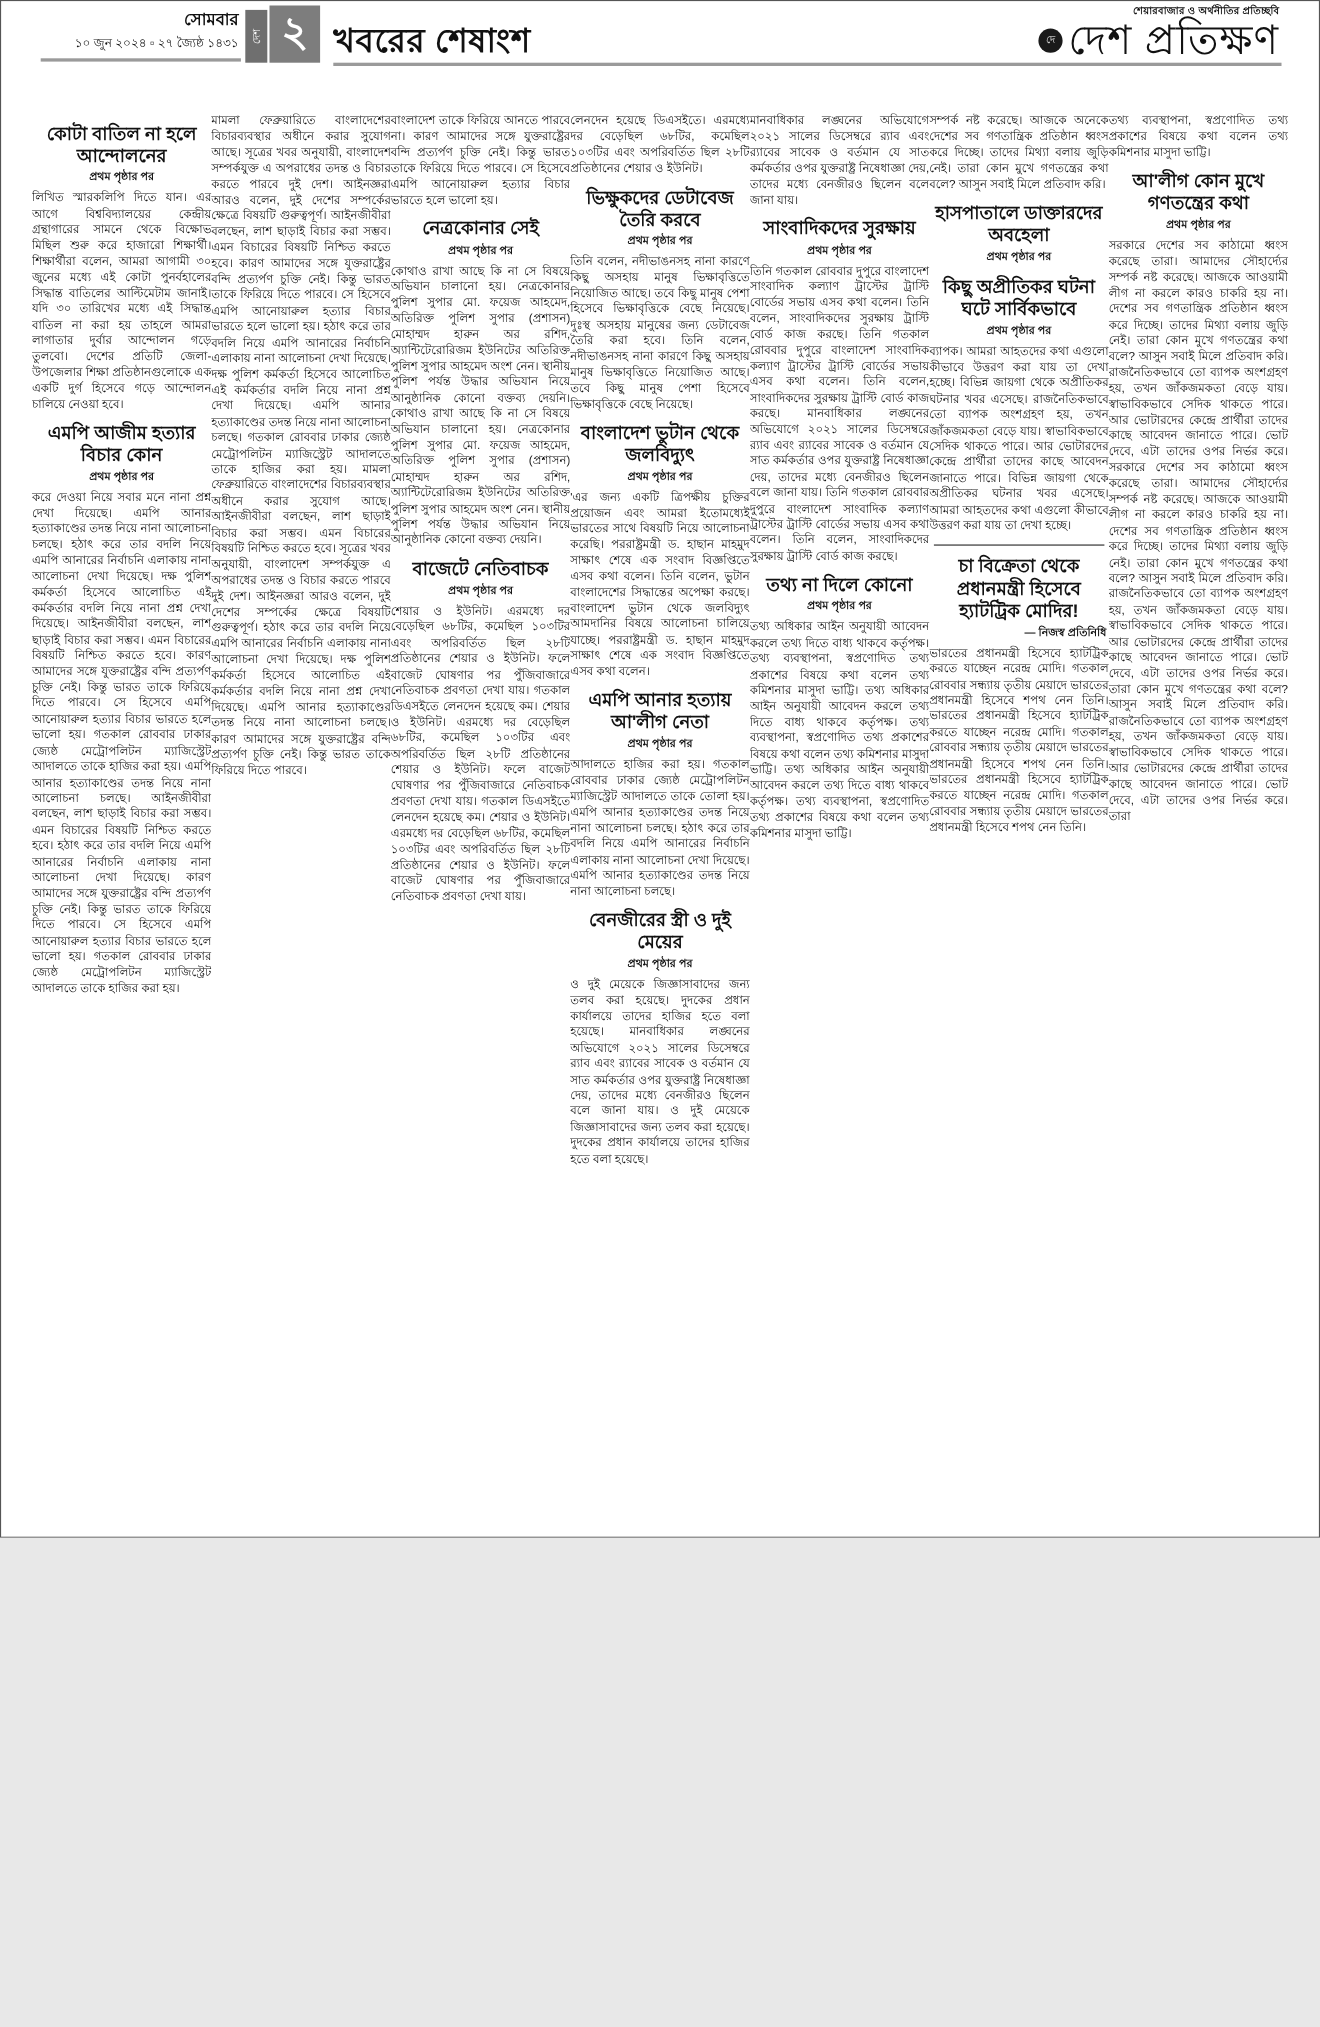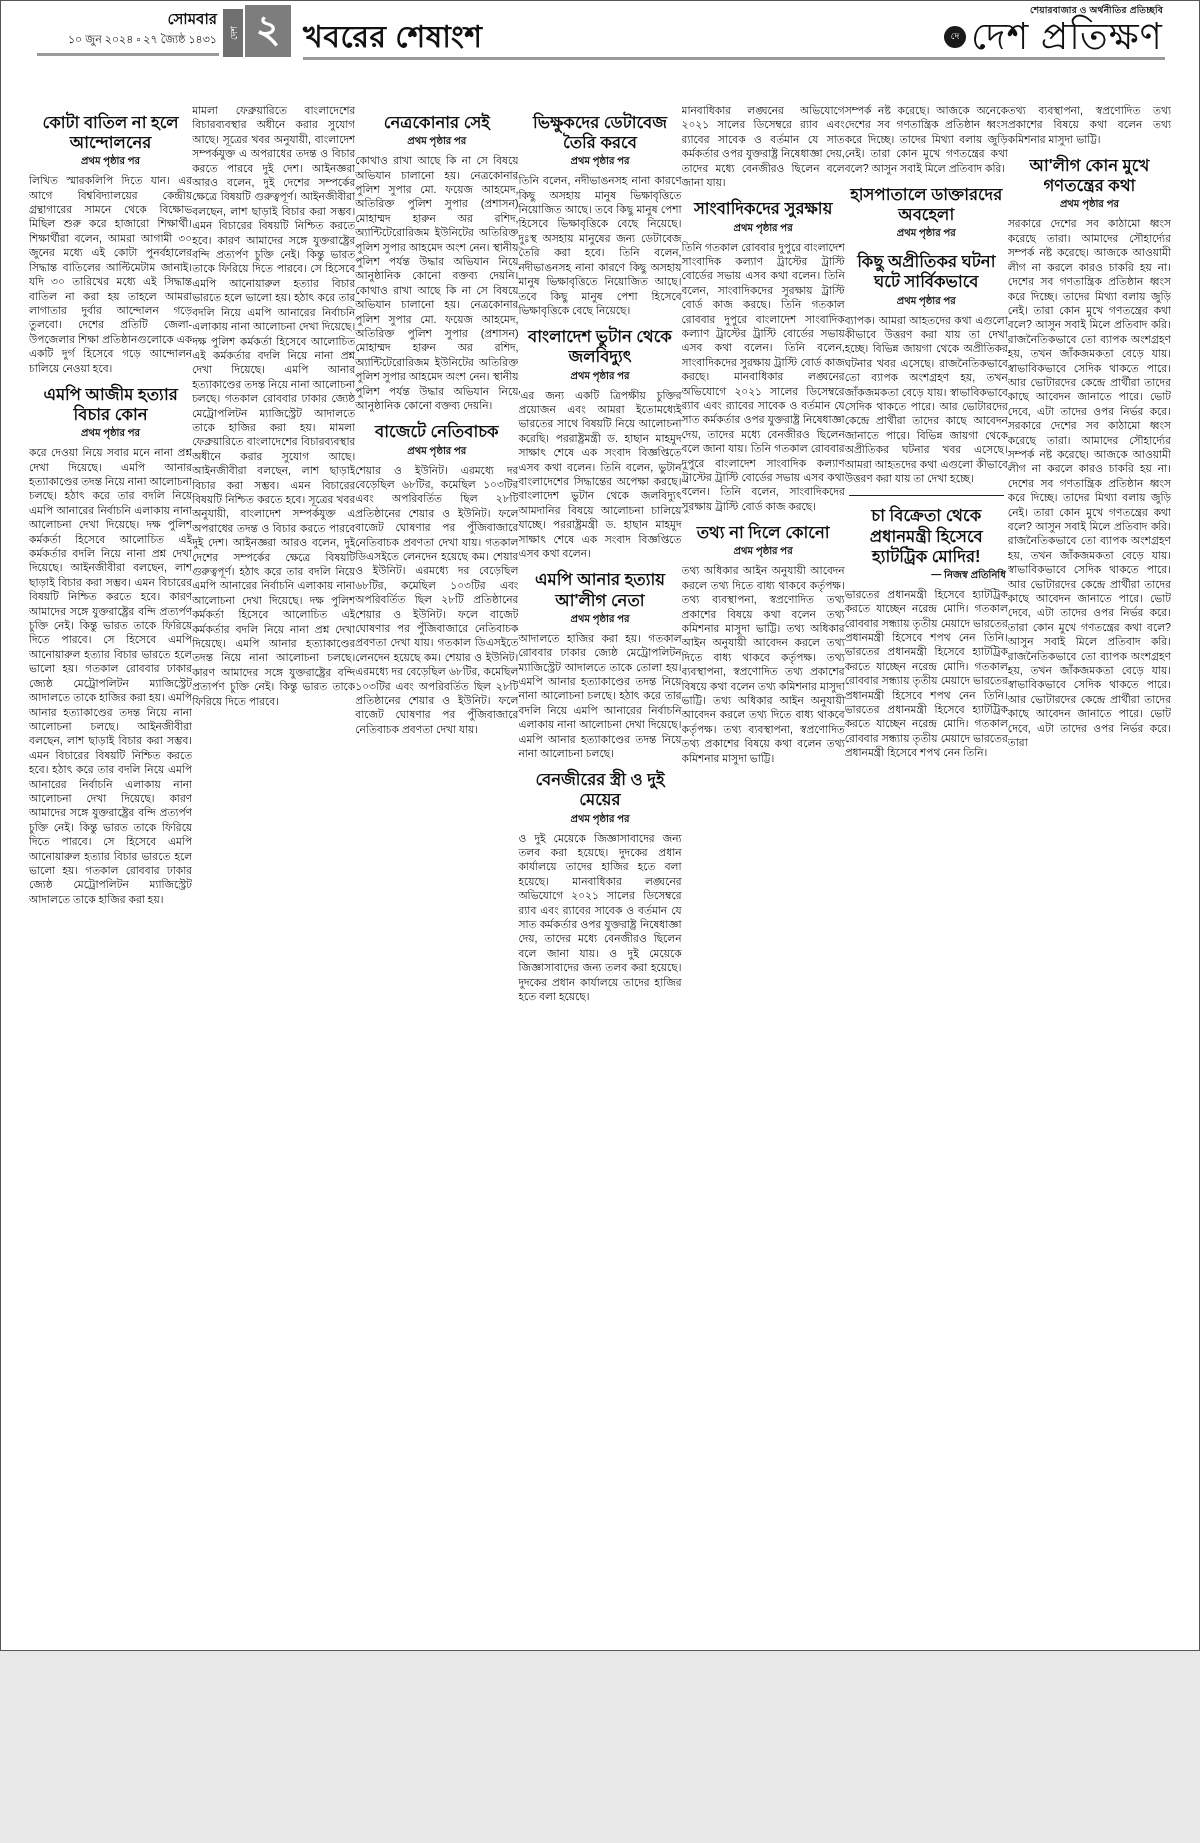--- a/index.html
+++ b/index.html
@@ -1,17 +1,17 @@
 <!DOCTYPE html>
 <html lang="bn"><head>
 <meta charset="utf-8">
 <style>
   html,body{margin:0;padding:0;background:#e8e8e8;}
   .page{
-    position:relative;width:1200px;height:1651px;background:#ffffff;
+    position:relative;width:1200px;height:1398px;background:#ffffff;
     margin:0 auto;overflow:hidden;border:1px solid #555;box-sizing:border-box;
     font-family:"Liberation Sans","DejaVu Sans",sans-serif;color:#111;
   }
   
   .header{position:relative;height:96px;}
   .dateblock{position:absolute;top:10px;left:36px;width:180px;text-align:right;}
   .dateblock .day{font-weight:bold;font-size:15px;line-height:1.1;}
   .dateblock .dateline{font-size:11px;margin-top:3px;white-space:nowrap;}
   .rule-left{position:absolute;left:36px;top:52px;width:182px;height:3px;background:#9a9a9a;}
   .minitab{position:absolute;left:222px;top:8px;width:20px;height:48px;background:#6f6f6f;
@@ -72,29 +72,31 @@
       <div class="headline">এমপি আজীম হত্যার বিচার কোন</div>
       <div class="cont">প্রথম পৃষ্ঠার পর</div>
       <div class="abody">করে দেওয়া নিয়ে সবার মনে নানা প্রশ্ন দেখা দিয়েছে। এমপি আনার হত্যাকাণ্ডের তদন্ত নিয়ে নানা আলোচনা চলছে। হঠাৎ করে তার বদলি নিয়ে এমপি আনারের নির্বাচনি এলাকায় নানা আলোচনা দেখা দিয়েছে। দক্ষ পুলিশ কর্মকর্তা হিসেবে আলোচিত এই কর্মকর্তার বদলি নিয়ে নানা প্রশ্ন দেখা দিয়েছে। আইনজীবীরা বলছেন, লাশ ছাড়াই বিচার করা সম্ভব। এমন বিচারের বিষয়টি নিশ্চিত করতে হবে। কারণ আমাদের সঙ্গে যুক্তরাষ্ট্রের বন্দি প্রত্যর্পণ চুক্তি নেই। কিন্তু ভারত তাকে ফিরিয়ে দিতে পারবে। সে হিসেবে এমপি আনোয়ারুল হত্যার বিচার ভারতে হলে ভালো হয়। গতকাল রোববার ঢাকার জ্যেষ্ঠ মেট্রোপলিটন ম্যাজিস্ট্রেট আদালতে তাকে হাজির করা হয়। এমপি আনার হত্যাকাণ্ডের তদন্ত নিয়ে নানা আলোচনা চলছে। আইনজীবীরা বলছেন, লাশ ছাড়াই বিচার করা সম্ভব। এমন বিচারের বিষয়টি নিশ্চিত করতে হবে। হঠাৎ করে তার বদলি নিয়ে এমপি আনারের নির্বাচনি এলাকায় নানা আলোচনা দেখা দিয়েছে। কারণ আমাদের সঙ্গে যুক্তরাষ্ট্রের বন্দি প্রত্যর্পণ চুক্তি নেই। কিন্তু ভারত তাকে ফিরিয়ে দিতে পারবে। সে হিসেবে এমপি আনোয়ারুল হত্যার বিচার ভারতে হলে ভালো হয়। গতকাল রোববার ঢাকার জ্যেষ্ঠ মেট্রোপলিটন ম্যাজিস্ট্রেট আদালতে তাকে হাজির করা হয়।</div>
     </div>
 
     <div class="col">
       <div class="abody">মামলা ফেব্রুয়ারিতে বাংলাদেশের বিচারব্যবস্থার অধীনে করার সুযোগ আছে। সূত্রের খবর অনুযায়ী, বাংলাদেশ সম্পর্কযুক্ত এ অপরাধের তদন্ত ও বিচার করতে পারবে দুই দেশ। আইনজ্ঞরা আরও বলেন, দুই দেশের সম্পর্কের ক্ষেত্রে বিষয়টি গুরুত্বপূর্ণ। আইনজীবীরা বলছেন, লাশ ছাড়াই বিচার করা সম্ভব। এমন বিচারের বিষয়টি নিশ্চিত করতে হবে। কারণ আমাদের সঙ্গে যুক্তরাষ্ট্রের বন্দি প্রত্যর্পণ চুক্তি নেই। কিন্তু ভারত তাকে ফিরিয়ে দিতে পারবে। সে হিসেবে এমপি আনোয়ারুল হত্যার বিচার ভারতে হলে ভালো হয়। হঠাৎ করে তার বদলি নিয়ে এমপি আনারের নির্বাচনি এলাকায় নানা আলোচনা দেখা দিয়েছে। দক্ষ পুলিশ কর্মকর্তা হিসেবে আলোচিত এই কর্মকর্তার বদলি নিয়ে নানা প্রশ্ন দেখা দিয়েছে। এমপি আনার হত্যাকাণ্ডের তদন্ত নিয়ে নানা আলোচনা চলছে। গতকাল রোববার ঢাকার জ্যেষ্ঠ মেট্রোপলিটন ম্যাজিস্ট্রেট আদালতে তাকে হাজির করা হয়। মামলা ফেব্রুয়ারিতে বাংলাদেশের বিচারব্যবস্থার অধীনে করার সুযোগ আছে। আইনজীবীরা বলছেন, লাশ ছাড়াই বিচার করা সম্ভব। এমন বিচারের বিষয়টি নিশ্চিত করতে হবে। সূত্রের খবর অনুযায়ী, বাংলাদেশ সম্পর্কযুক্ত এ অপরাধের তদন্ত ও বিচার করতে পারবে দুই দেশ। আইনজ্ঞরা আরও বলেন, দুই দেশের সম্পর্কের ক্ষেত্রে বিষয়টি গুরুত্বপূর্ণ। হঠাৎ করে তার বদলি নিয়ে এমপি আনারের নির্বাচনি এলাকায় নানা আলোচনা দেখা দিয়েছে। দক্ষ পুলিশ কর্মকর্তা হিসেবে আলোচিত এই কর্মকর্তার বদলি নিয়ে নানা প্রশ্ন দেখা দিয়েছে। এমপি আনার হত্যাকাণ্ডের তদন্ত নিয়ে নানা আলোচনা চলছে। কারণ আমাদের সঙ্গে যুক্তরাষ্ট্রের বন্দি প্রত্যর্পণ চুক্তি নেই। কিন্তু ভারত তাকে ফিরিয়ে দিতে পারবে।</div>
     </div>
 
     <div class="col">
+      <div class="abody">বাংলাদেশ তাকে ফিরিয়ে আনতে পারবে না। কারণ আমাদের সঙ্গে যুক্তরাষ্ট্রের বন্দি প্রত্যর্পণ চুক্তি নেই। কিন্তু ভারত তাকে ফিরিয়ে দিতে পারবে। সে হিসেবে এমপি আনোয়ারুল হত্যার বিচার ভারতে হলে ভালো হয়।</div>
       <div class="headline">নেত্রকোনার সেই</div>
       <div class="cont">প্রথম পৃষ্ঠার পর</div>
       <div class="abody">কোথাও রাখা আছে কি না সে বিষয়ে অভিযান চালানো হয়। নেত্রকোনার পুলিশ সুপার মো. ফয়েজ আহমেদ, অতিরিক্ত পুলিশ সুপার (প্রশাসন) মোহাম্মদ হারুন অর রশিদ, অ্যান্টিটেরোরিজম ইউনিটের অতিরিক্ত পুলিশ সুপার আহমেদ অংশ নেন। স্থানীয় পুলিশ পর্যন্ত উদ্ধার অভিযান নিয়ে আনুষ্ঠানিক কোনো বক্তব্য দেয়নি। কোথাও রাখা আছে কি না সে বিষয়ে অভিযান চালানো হয়। নেত্রকোনার পুলিশ সুপার মো. ফয়েজ আহমেদ, অতিরিক্ত পুলিশ সুপার (প্রশাসন) মোহাম্মদ হারুন অর রশিদ, অ্যান্টিটেরোরিজম ইউনিটের অতিরিক্ত পুলিশ সুপার আহমেদ অংশ নেন। স্থানীয় পুলিশ পর্যন্ত উদ্ধার অভিযান নিয়ে আনুষ্ঠানিক কোনো বক্তব্য দেয়নি।</div>
       <div class="headline">বাজেটে নেতিবাচক</div>
       <div class="cont">প্রথম পৃষ্ঠার পর</div>
       <div class="abody">শেয়ার ও ইউনিট। এরমধ্যে দর বেড়েছিল ৬৮টির, কমেছিল ১০৩টির এবং অপরিবর্তিত ছিল ২৮টি প্রতিষ্ঠানের শেয়ার ও ইউনিট। ফলে বাজেট ঘোষণার পর পুঁজিবাজারে নেতিবাচক প্রবণতা দেখা যায়। গতকাল ডিএসইতে লেনদেন হয়েছে কম। শেয়ার ও ইউনিট। এরমধ্যে দর বেড়েছিল ৬৮টির, কমেছিল ১০৩টির এবং অপরিবর্তিত ছিল ২৮টি প্রতিষ্ঠানের শেয়ার ও ইউনিট। ফলে বাজেট ঘোষণার পর পুঁজিবাজারে নেতিবাচক প্রবণতা দেখা যায়। গতকাল ডিএসইতে লেনদেন হয়েছে কম। শেয়ার ও ইউনিট। এরমধ্যে দর বেড়েছিল ৬৮টির, কমেছিল ১০৩টির এবং অপরিবর্তিত ছিল ২৮টি প্রতিষ্ঠানের শেয়ার ও ইউনিট। ফলে বাজেট ঘোষণার পর পুঁজিবাজারে নেতিবাচক প্রবণতা দেখা যায়।</div>
     </div>
 
     <div class="col">
+      <div class="abody">লেনদেন হয়েছে ডিএসইতে। এরমধ্যে দর বেড়েছিল ৬৮টির, কমেছিল ১০৩টির এবং অপরিবর্তিত ছিল ২৮টি প্রতিষ্ঠানের শেয়ার ও ইউনিট।</div>
       <div class="headline">ভিক্ষুকদের ডেটাবেজ তৈরি করবে</div>
       <div class="cont">প্রথম পৃষ্ঠার পর</div>
       <div class="abody">তিনি বলেন, নদীভাঙনসহ নানা কারণে কিছু অসহায় মানুষ ভিক্ষাবৃত্তিতে নিয়োজিত আছে। তবে কিছু মানুষ পেশা হিসেবে ভিক্ষাবৃত্তিকে বেছে নিয়েছে। দুঃস্থ অসহায় মানুষের জন্য ডেটাবেজ তৈরি করা হবে। তিনি বলেন, নদীভাঙনসহ নানা কারণে কিছু অসহায় মানুষ ভিক্ষাবৃত্তিতে নিয়োজিত আছে। তবে কিছু মানুষ পেশা হিসেবে ভিক্ষাবৃত্তিকে বেছে নিয়েছে।</div>
       <div class="headline">বাংলাদেশ ভুটান থেকে জলবিদ্যুৎ</div>
       <div class="cont">প্রথম পৃষ্ঠার পর</div>
       <div class="abody">'এর জন্য একটি ত্রিপক্ষীয় চুক্তির প্রয়োজন এবং আমরা ইতোমধ্যেই ভারতের সাথে বিষয়টি নিয়ে আলোচনা করেছি। পররাষ্ট্রমন্ত্রী ড. হাছান মাহমুদ সাক্ষাৎ শেষে এক সংবাদ বিজ্ঞপ্তিতে এসব কথা বলেন। তিনি বলেন, ভুটান বাংলাদেশের সিদ্ধান্তের অপেক্ষা করছে। বাংলাদেশ ভুটান থেকে জলবিদ্যুৎ আমদানির বিষয়ে আলোচনা চালিয়ে যাচ্ছে। পররাষ্ট্রমন্ত্রী ড. হাছান মাহমুদ সাক্ষাৎ শেষে এক সংবাদ বিজ্ঞপ্তিতে এসব কথা বলেন।</div>
       <div class="headline">এমপি আনার হত্যায় আ'লীগ নেতা</div>
       <div class="cont">প্রথম পৃষ্ঠার পর</div>
       <div class="abody">আদালতে হাজির করা হয়। গতকাল রোববার ঢাকার জ্যেষ্ঠ মেট্রোপলিটন ম্যাজিস্ট্রেট আদালতে তাকে তোলা হয়। এমপি আনার হত্যাকাণ্ডের তদন্ত নিয়ে নানা আলোচনা চলছে। হঠাৎ করে তার বদলি নিয়ে এমপি আনারের নির্বাচনি এলাকায় নানা আলোচনা দেখা দিয়েছে। এমপি আনার হত্যাকাণ্ডের তদন্ত নিয়ে নানা আলোচনা চলছে।</div>
       <div class="headline">বেনজীরের স্ত্রী ও দুই মেয়ের</div>

